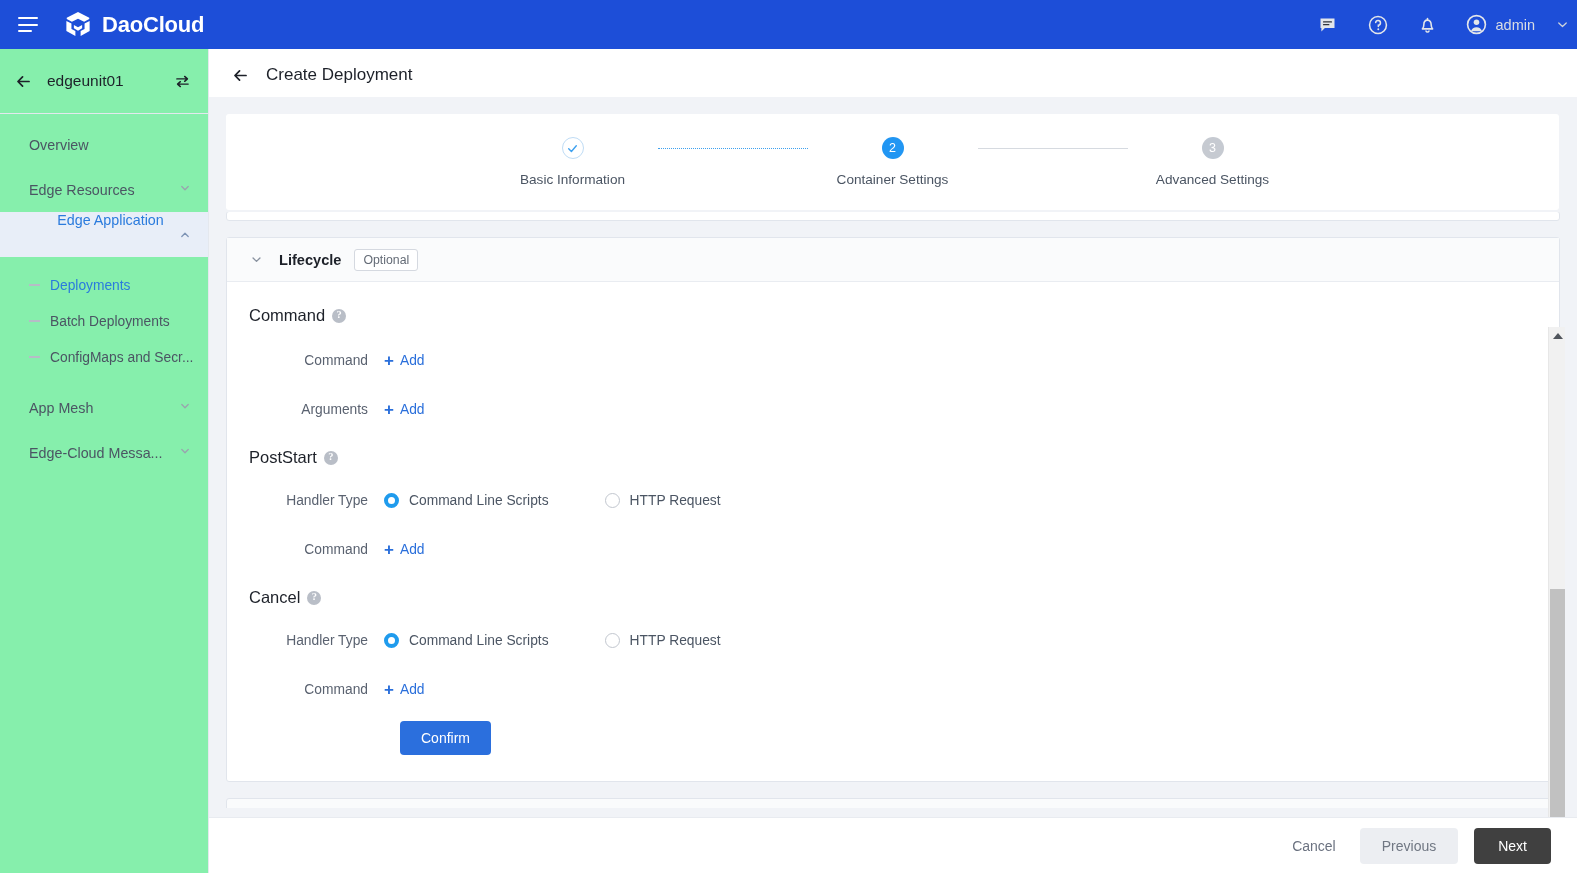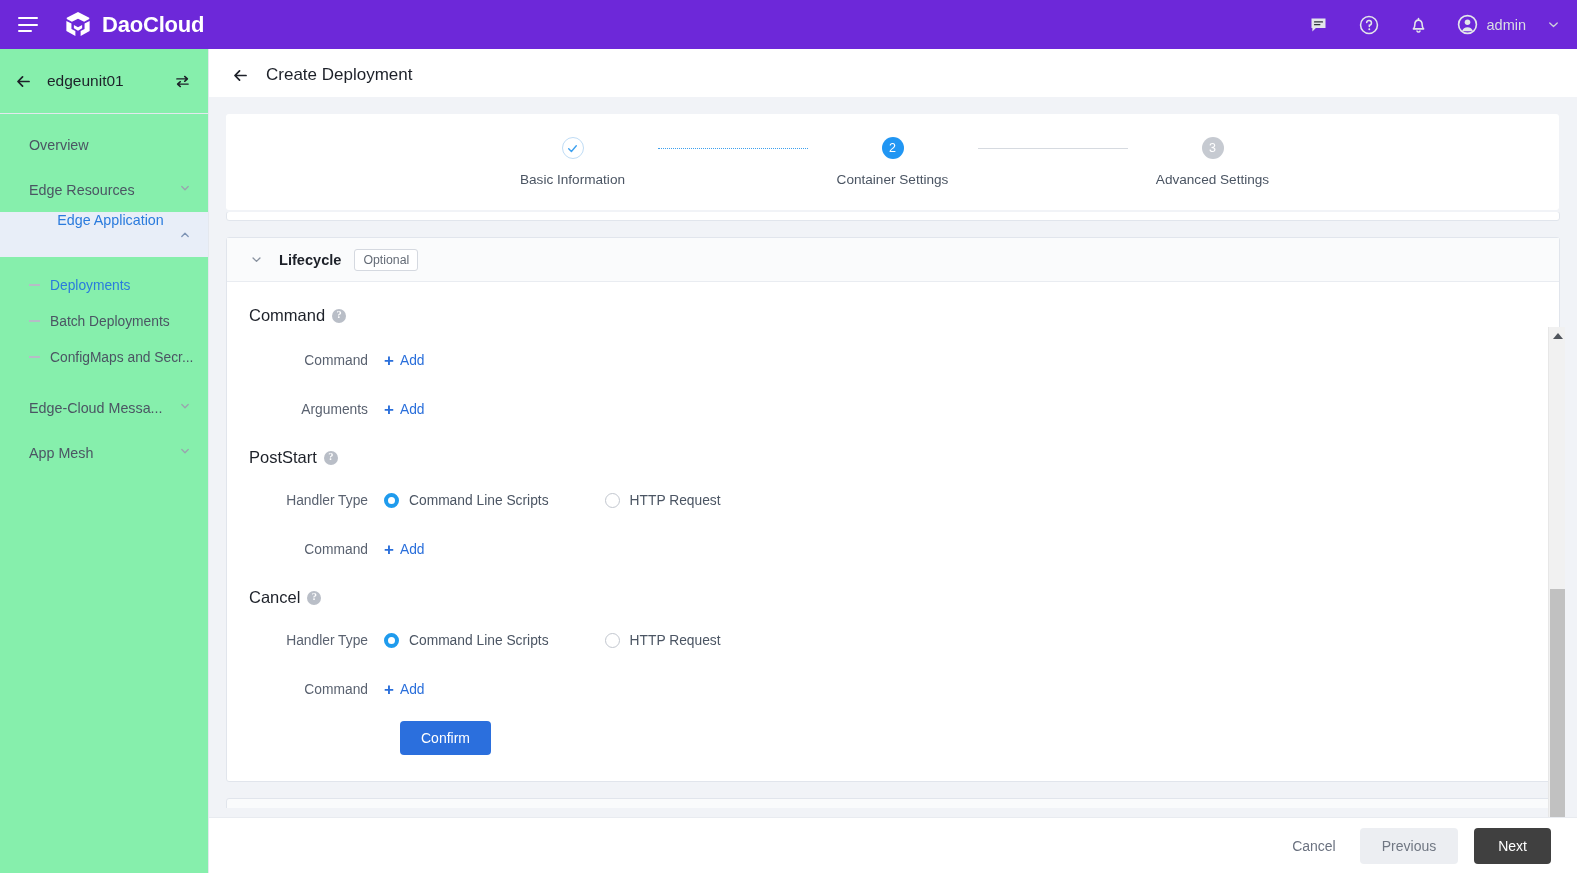--- a/index.html
+++ b/index.html
@@ -7,41 +7,41 @@
     width: 1577px; height: 873px;
     font-family: "Liberation Sans", sans-serif;
     background: #ffffff;
     overflow: hidden;
   }
   body { position: relative; }
 
   
   .topbar {
     position: absolute; top: 0; left: 0; width: 1577px; height: 49px;
-    background: #6d28d9;
+    background: #1d4ed8;
     display: flex; align-items: center;
   }
   .hamburger {
     width: 20px; height: 15px; margin-left: 18px; margin-right: 25px;
     display: flex; flex-direction: column; justify-content: space-between;
     cursor: pointer;
   }
   .hamburger span { display: block; height: 2px; background: #ffffff; border-radius: 1px; }
   .hamburger span:nth-child(1) { width: 20px; }
   .hamburger span:nth-child(2) { width: 20px; }
   .hamburger span:nth-child(3) { width: 14px; }
 
   .brand { display: flex; align-items: center; gap: 9px; }
   .brand-logo { width: 30px; height: 30px; display: block; }
   .brand-text {
     color: #ffffff; font-size: 22px; font-weight: bold; letter-spacing: -0.2px;
   }
 
   .topbar-right {
-    margin-left: auto; display: flex; align-items: center; gap: 8px; padding-right: 14px;
+    margin-left: auto; display: flex; align-items: center; gap: 8px; padding-right: 5px;
   }
   .tb-icon {
     width: 42px; height: 49px; display: flex; align-items: center; justify-content: center;
     cursor: pointer;
   }
   .tb-icon svg { display: block; }
   .user-box { display: flex; align-items: center; gap: 8px; cursor: pointer; padding-left: 8px; }
   .user-name { color: #d9dde3; font-size: 14.5px; }
   .caret-down { margin-left: 12px; margin-right: 2px; }
 
@@ -330,30 +330,30 @@
       <span>Batch Deployments</span>
     </div>
     <div class="sb-sub">
       <span class="dash"></span>
       <span>ConfigMaps and Secr...</span>
     </div>
 
     <div class="sb-gap"></div>
 
     <div class="sb-item">
-      <span>Edge-Cloud Messa...</span>
+      <span>App Mesh</span>
       <span class="chev">
         <svg width="14" height="14" viewBox="0 0 24 24" fill="none" stroke="#9aa2ae" stroke-width="2.2">
           <path d="M6.5 9.5 L12 15 L17.5 9.5" stroke-linecap="round" stroke-linejoin="round"></path>
         </svg>
       </span>
     </div>
 
     <div class="sb-item">
-      <span>App Mesh</span>
+      <span>Edge-Cloud Messa...</span>
       <span class="chev">
         <svg width="14" height="14" viewBox="0 0 24 24" fill="none" stroke="#9aa2ae" stroke-width="2.2">
           <path d="M6.5 9.5 L12 15 L17.5 9.5" stroke-linecap="round" stroke-linejoin="round"></path>
         </svg>
       </span>
     </div>
   </div>
 </div>
 
 <div class="main">

